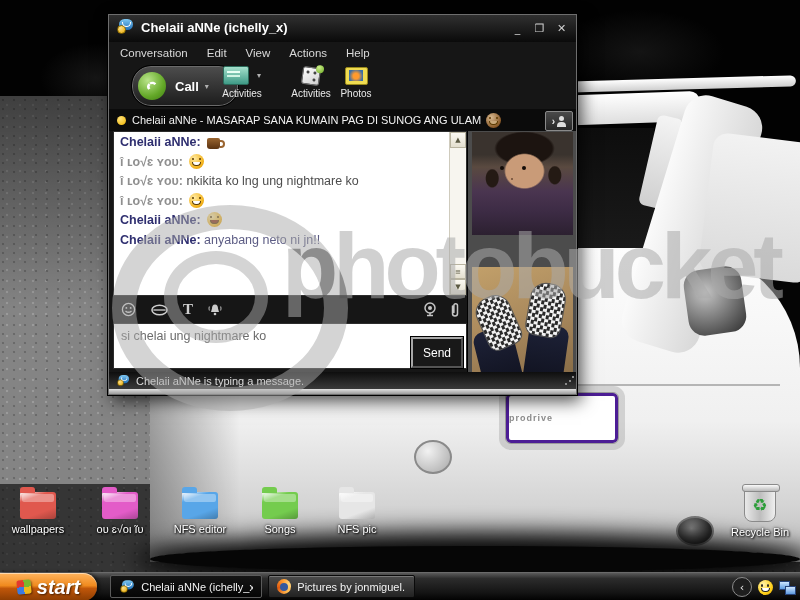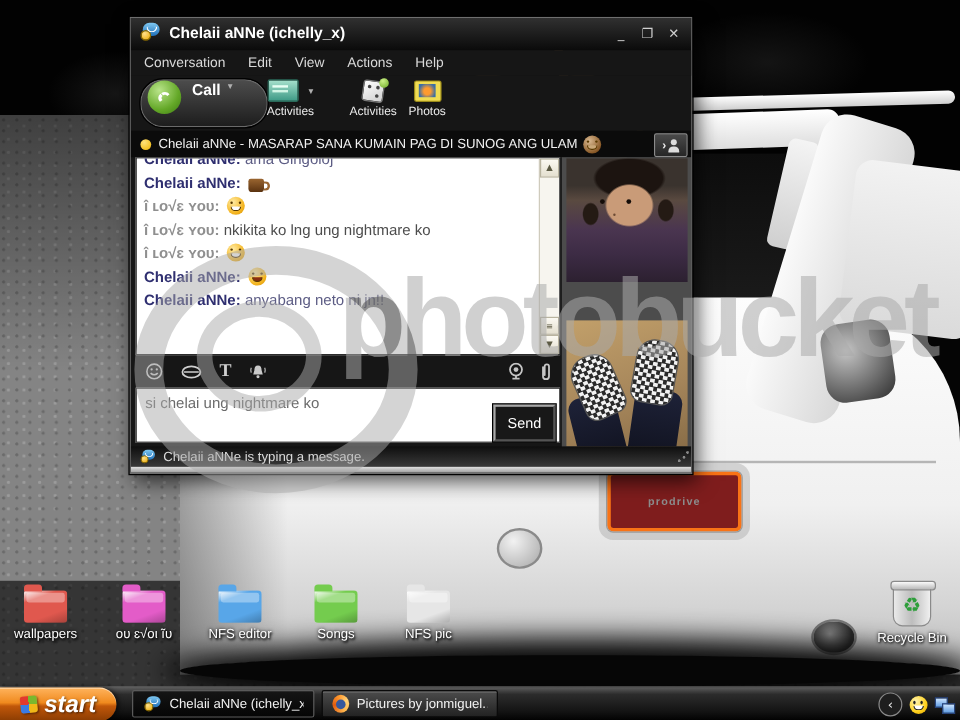--- a/index.html
+++ b/index.html
@@ -24,21 +24,21 @@
   #wing-end{position:absolute;left:648px;top:116px;width:26px;height:92px;background:linear-gradient(#f4f4f4,#cfcfcf);transform:rotate(13deg);border-radius:6px}
   #rear-glass{position:absolute;left:186px;top:128px;width:468px;height:132px;background:linear-gradient(#0d0d0d,#1b1b1b)}
   #c-pillar{position:absolute;left:652px;top:96px;width:80px;height:256px;background:linear-gradient(90deg,#fafafa,#d8d8d8);transform:rotate(17deg);border-radius:22px}
   #side-panel{position:absolute;left:706px;top:138px;width:110px;height:140px;background:linear-gradient(#f2f2f2,#dadada);transform:rotate(7deg);border-radius:14px}
   #car-body{position:absolute;left:150px;top:248px;width:650px;height:314px;border-radius:70px 120px 0 0;
      background:linear-gradient(180deg,#fdfdfd,#f0f0f0 55%,#d4d4d4 82%,#b9b9b9)}
   #car-body::before{content:"";position:absolute;left:0;top:0;width:90px;height:100%;background:linear-gradient(90deg,rgba(0,0,0,.35),transparent);border-radius:70px 0 0 0}
   #hatch-line{position:absolute;left:210px;top:384px;width:570px;height:2px;background:rgba(120,120,120,.5)}
   #tail-light{position:absolute;left:686px;top:268px;width:58px;height:66px;border-radius:16px;transform:rotate(-8deg);
      background:radial-gradient(circle at 35% 35%,#c4c4c4,#5a5a5a 70%,#2e2e2e)}
-  #plate{position:absolute;left:506px;top:393px;width:106px;height:44px;background:#7f1d1d;border:3px solid #f97316;outline:1px solid #9a9a9a;border-radius:5px;display:flex;align-items:center;justify-content:center;box-shadow:0 0 0 7px rgba(170,170,170,.45)}
+  #plate{position:absolute;left:506px;top:393px;width:106px;height:44px;background:#ffffff;border:3px solid #4c1d95;outline:1px solid #9a9a9a;border-radius:5px;display:flex;align-items:center;justify-content:flex-start;box-shadow:0 0 0 7px rgba(170,170,170,.45)}
   #plate span{font-size:9px;letter-spacing:1px;color:#8d8d8d;font-weight:bold}
   #emblem{position:absolute;left:414px;top:440px;width:34px;height:30px;border-radius:50%;border:2px solid #8a8a8a;background:radial-gradient(circle at 35% 30%,#f2f2f2,#a8a8a8)}
   #exhaust{position:absolute;left:676px;top:516px;width:34px;height:26px;border-radius:50%;background:radial-gradient(circle at 40% 40%,#8a8a8a,#2a2a2a 70%);border:2px solid #777}
   #car-shadow{position:absolute;left:150px;top:546px;width:650px;height:26px;background:#060606;border-radius:50%;box-shadow:0 0 22px 14px #060606}
 
   
   #watermark{position:absolute;inset:0;z-index:80;pointer-events:none}
   #wm-ring{position:absolute;left:112px;top:205px;width:188px;height:158px;border:24px solid #aaa;border-radius:50%;opacity:.5;mix-blend-mode:difference}
   #wm-ring::before{content:"";position:absolute;left:28px;top:22px;width:78px;height:66px;border:13px solid #aaa;border-radius:50%}
   #wm-brand{position:absolute;left:282px;top:214px;font-size:92px;font-weight:bold;letter-spacing:-5px;color:#aaa;opacity:.55;mix-blend-mode:difference;white-space:nowrap}
@@ -65,22 +65,22 @@
   #winbtns{position:absolute;right:8px;top:7px;display:flex;gap:9px;color:#cfcfcf;font-size:11px}
   #winbtns span{width:13px;text-align:center;cursor:pointer;font-family:"DejaVu Sans",sans-serif}
   #ym-title-icon{position:absolute;left:8px;top:4px}
   .ym{width:17px;height:15px;position:relative}
   .ym::before{content:"";position:absolute;left:2px;top:0;width:14px;height:11px;border-radius:7px 7px 7px 1px;background:linear-gradient(#7ec8f2,#1f6fb8)}
   .ym::after{content:"";position:absolute;left:5px;top:3px;width:7px;height:4px;border:1px solid #fff;border-top:none;border-radius:0 0 7px 7px}
   .ym .dot{position:absolute;left:0;bottom:0;width:7px;height:7px;border-radius:50%;background:radial-gradient(circle at 35% 30%,#ffe08a,#e8a800);border:1px solid #8a6a00}
   #menubar{position:absolute;left:0;top:27px;width:100%;height:21px;display:flex;align-items:center;gap:19px;padding-left:11px;background:#161616}
   #menubar span{font-size:11.5px;color:#d9d9d9;cursor:pointer}
   #toolbar{position:absolute;left:0;top:48px;width:100%;height:46px;background:#161616}
-  #call-pill{position:absolute;left:8px;top:3px;width:104px;height:38px;border-radius:19px;border:1px solid #6a6a6a;outline:1px solid #000;
-     background:linear-gradient(#4c4c4c,#1d1d1d);display:flex;align-items:flex-start;cursor:pointer}
+  #call-pill{position:absolute;left:23px;top:3px;width:104px;height:38px;border-radius:19px;border:1px solid #6a6a6a;outline:1px solid #000;
+     background:linear-gradient(#4c4c4c,#1d1d1d);display:flex;align-items:center;cursor:pointer}
   #call-phone{width:28px;height:28px;margin-left:5px;border-radius:50%;background:radial-gradient(circle at 35% 30%,#b9e48a,#64a828 60%,#3d7a12);display:flex;align-items:center;justify-content:center}
   #call-lbl{margin-left:9px;color:#fff;font-size:13px;font-weight:bold}
   .caret{color:#b0b0b0;font-size:8px;margin-left:6px;font-family:"DejaVu Sans",sans-serif}
   .toolitem{position:absolute;top:2px;width:64px;text-align:center;cursor:pointer}
   .toolitem .tlbl{font-size:10px;color:#eaeaea;margin-top:2px}
   .tico{height:21px;display:flex;align-items:center;justify-content:center;gap:2px}
   .imv-ico{width:24px;height:17px;border-radius:2px;background:linear-gradient(#a5e0cc,#3e9a86);border:1px solid #2a6a5a;position:relative}
   .imv-ico::before{content:"";position:absolute;left:3px;top:4px;width:13px;height:2px;background:#e8fff4;box-shadow:0 4px 0 #d0f4e4}
   .dice{width:16px;height:16px;border-radius:3px;background:linear-gradient(145deg,#fff,#cfcfcf);border:1px solid #777;transform:rotate(8deg);position:relative}
   .dice::before{content:"";position:absolute;left:3px;top:3px;width:3px;height:3px;border-radius:50%;background:#444;box-shadow:7px 7px 0 #444,7px 0 0 #444}
@@ -288,21 +288,20 @@
     <div id="status-text">Chelaii aNNe - MASARAP SANA KUMAIN PAG DI SUNOG ANG ULAM</div>
     <span class="emo monkey"></span>
     <div id="panel-toggle">
       <span class="gt">›</span>
       <span class="person"></span>
     </div>
   </div>
 
   <div id="chatbox">
     <div id="chatlog">
-      <div class="msg contact clipped"><span class="mname">Chelaii aNNe:</span> <span class="mtext">ama Gingoloj</span></div>
       <div class="msg contact"><span class="mname">Chelaii aNNe:</span> <span class="emo coffee"></span></div>
       <div class="msg self"><span class="mname">î ʟᴏ√ɛ ʏᴏᴜ:</span> <span class="emo"></span></div>
       <div class="msg self"><span class="mname">î ʟᴏ√ɛ ʏᴏᴜ:</span> <span class="mtext">nkikita ko lng ung nightmare ko</span></div>
       <div class="msg self"><span class="mname">î ʟᴏ√ɛ ʏᴏᴜ:</span> <span class="emo"></span></div>
       <div class="msg contact"><span class="mname">Chelaii aNNe:</span> <span class="emo laugh"></span></div>
       <div class="msg contact"><span class="mname">Chelaii aNNe:</span> <span class="mtext">anyabang neto ni jn!!</span></div>
     </div>
     <div id="vscroll">
       <div class="sbtn" style="top:0">
           <span>▲</span>

